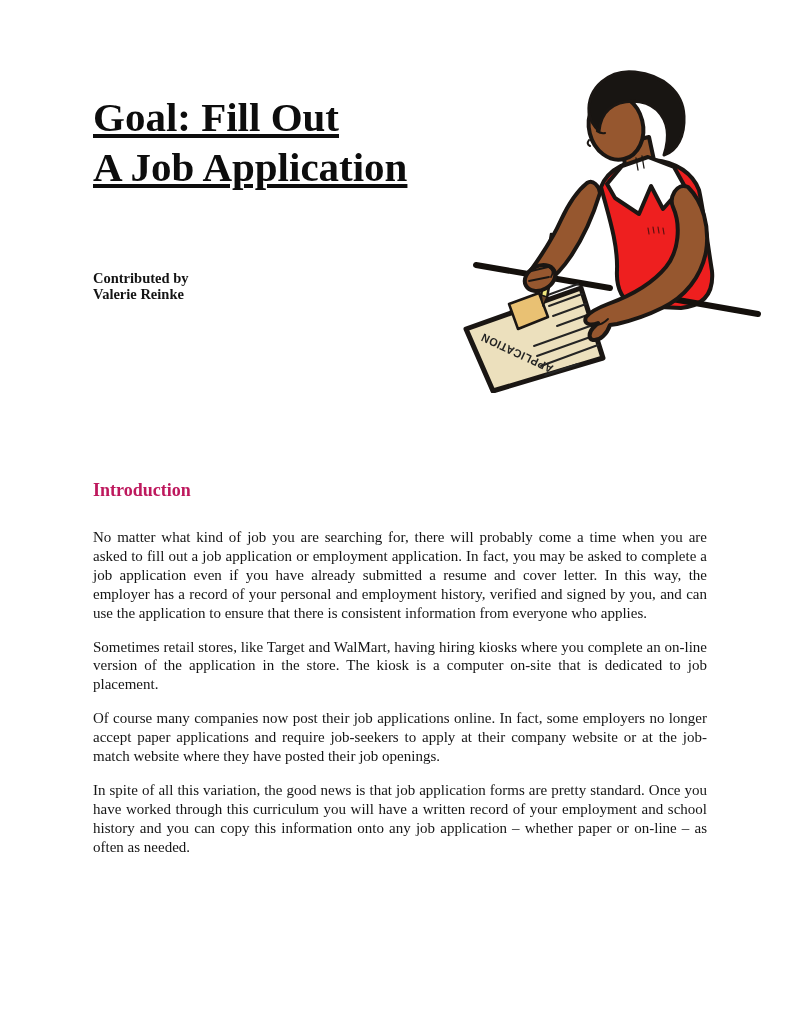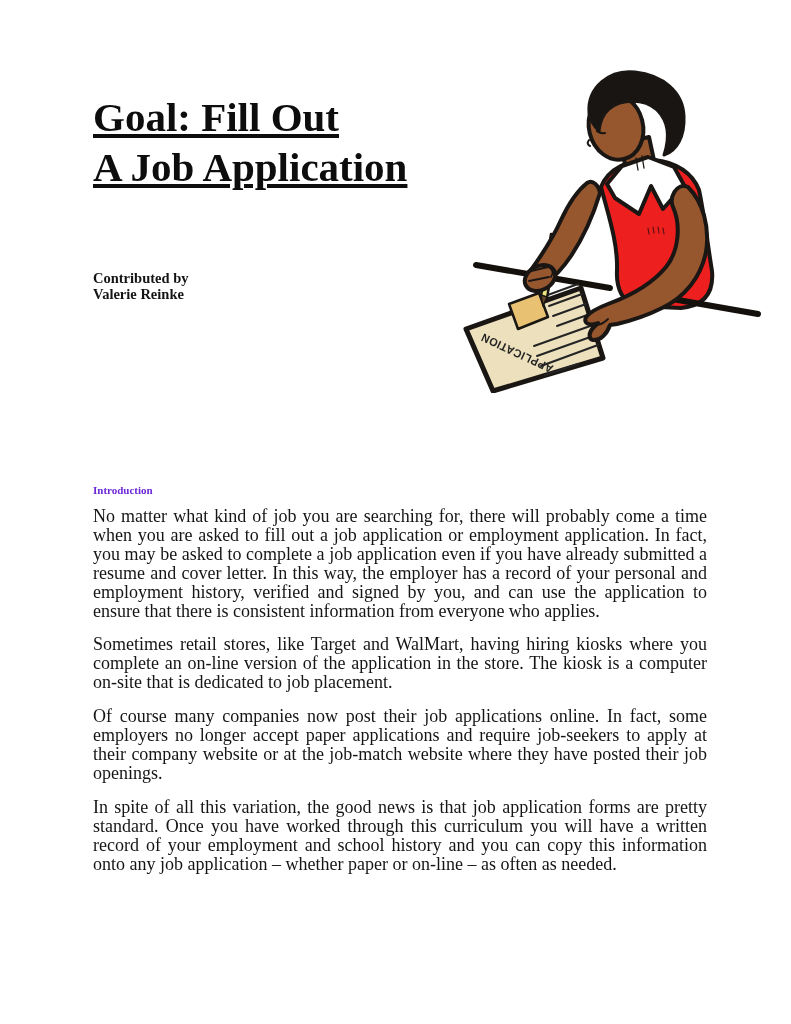--- a/index.html
+++ b/index.html
@@ -12,24 +12,24 @@
     position:absolute; left:93px; top:92px;
     font-size:41px; font-weight:bold; line-height:50px; color:#0d0d0d;text-decoration:underline;
   }
   .byline{
     position:absolute; left:93px; top:270px;
     font-size:14.5px; font-weight:bold; line-height:16px; color:#141414;
   }
   .illu{ position:absolute; left:450px; top:57px; }
   .content{ position:absolute; left:93px; top:481px; width:614px; }
   .content h2{
-    font-size:11px; font-weight:bold; margin:0 0 7px 0; line-height:19px; color:#6d28d9;
+    font-size:18px; font-weight:bold; margin:0 0 28px 0; line-height:19px; color:#be185d;
   }
   .content p{
-    font-size:18px; line-height:18.9px; text-align:justify;
+    font-size:15px; line-height:18.9px; text-align:justify;
     margin:0 0 15px 0; color:#151515;
   }
 </style>
 </head>
 <body>
 
 <div class="page">
 
   <div class="title">
     <div>Goal: Fill Out</div>

